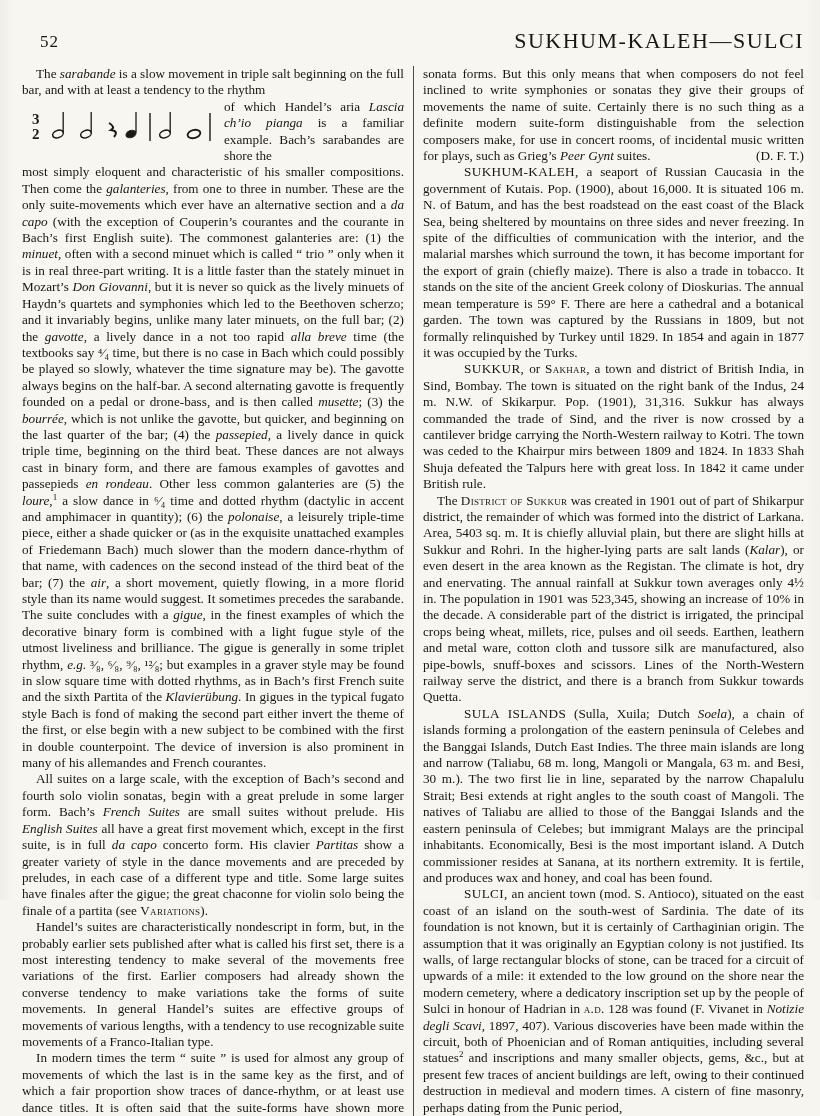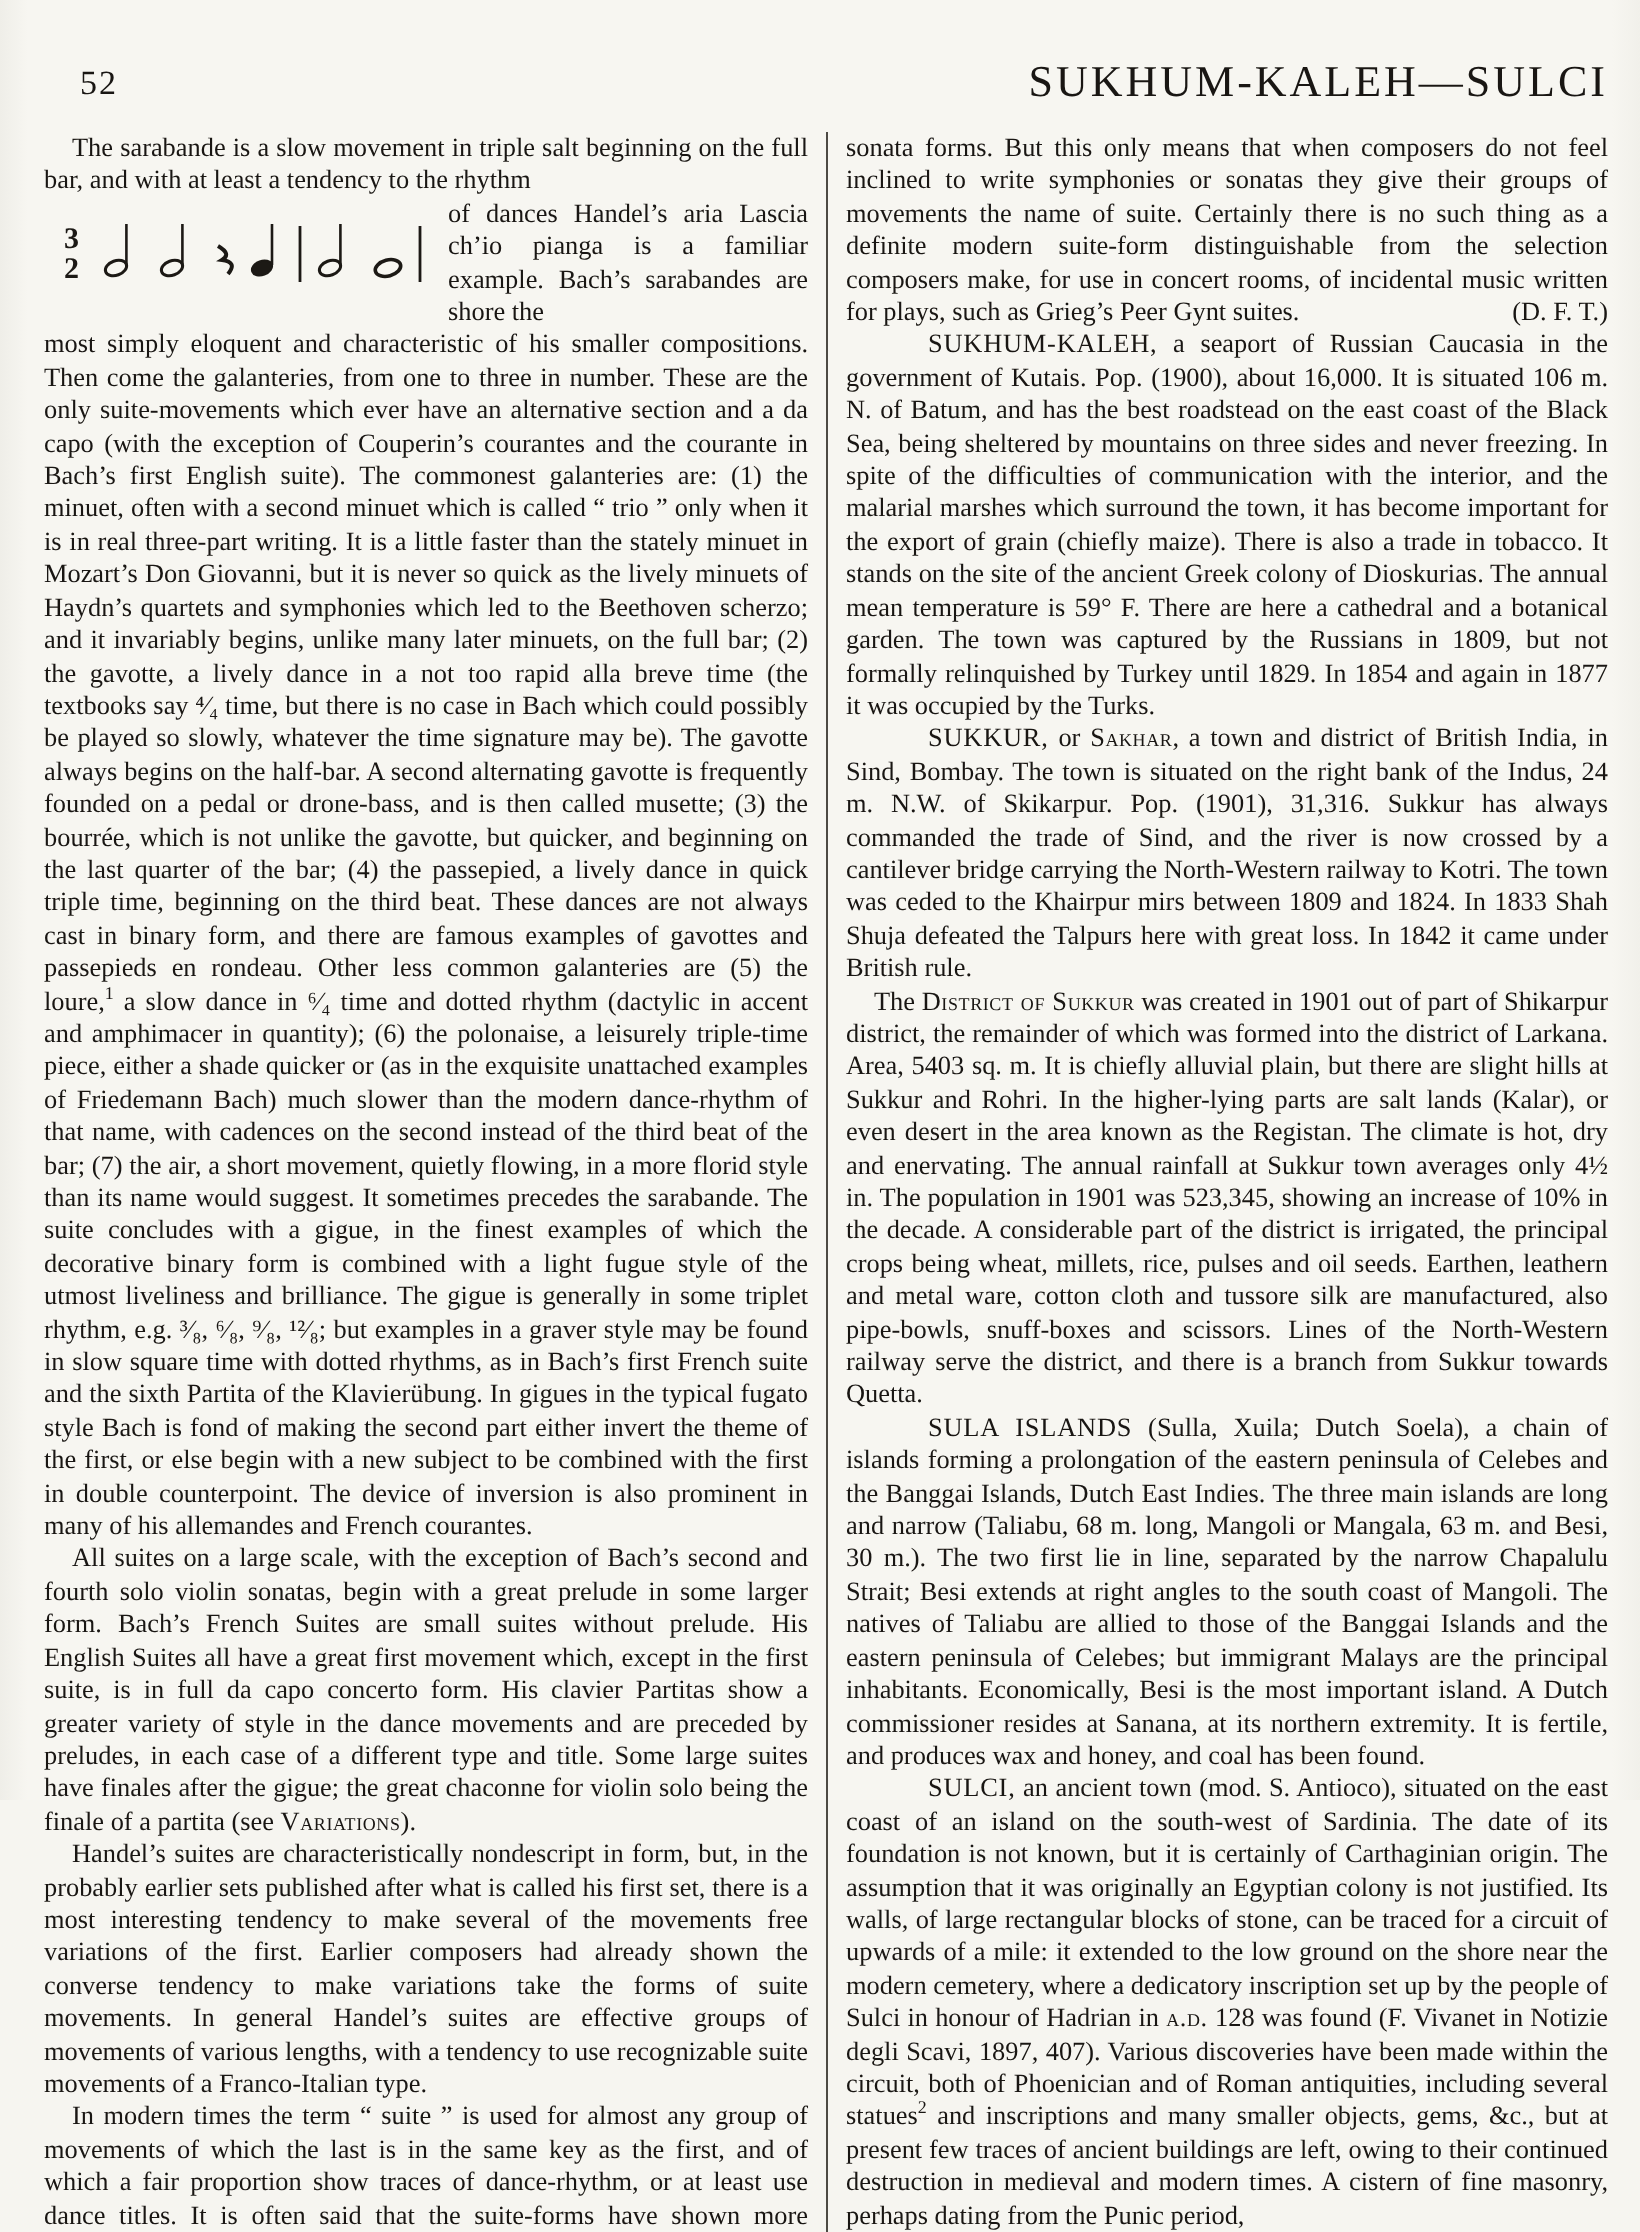--- a/index.html
+++ b/index.html
@@ -37,21 +37,21 @@
     font-size:13.2px;
     line-height:16.4px;
   }
   .col-left{padding-right:9px;}
   .col-right{border-left:1.5px solid #4d4a44;padding-left:9px;}
   p.para{margin:0;text-indent:14px;}
   p.cont{margin:0;text-indent:0;}
   .music-row{display:flex;align-items:flex-start;}
   .music-fig{width:196px;flex-shrink:0;padding:2px 4px 0 2px;}
   .music-text{flex:1;text-align:justify;}
-  .s-i{}
+  .s-i{font-style:italic;}
   .s-b{font-weight:normal;letter-spacing:.4px;margin-left:27px;}
   .s-sc{font-variant:small-caps;letter-spacing:.3px;}
   .s-sup{vertical-align:super;font-size:0.68em;line-height:0;}
   .s-sig{float:right;}
   svg .ink{stroke:#1c1915;}
 </style>
 </head>
 <body>
 
 <div class="page">
@@ -99,21 +99,21 @@
               <line x1="146.2" y1="31.5" x2="146.2" y2="11" class="ink" stroke-width="1.3"></line>
             </g>
 
             <g>
               <ellipse cx="170" cy="33" rx="6.5" ry="4" transform="rotate(-15 170 33)" fill="none" class="ink" stroke-width="1.8"></ellipse>
             </g>
 
             <line x1="186" y1="12" x2="186" y2="40" class="ink" stroke-width="1.4"></line>
           </svg>
         </div>
-        <p class="cont music-text"><span>of dances Handel’s aria </span><span class="s-i">Lascia ch’io pianga</span><span> is a familiar example. Bach’s sarabandes are shore the</span></p>
+        <p class="cont music-text"><span>of which Handel’s aria </span><span class="s-i">Lascia ch’io pianga</span><span> is a familiar example. Bach’s sarabandes are shore the</span></p>
       </div>
 
       <p class="cont"><span>most simply eloquent and characteristic of his smaller compositions.  Then come the </span><span class="s-i">galanteries</span><span>, from one to three in number.  These are the only suite-movements which ever have an alternative section and a </span><span class="s-i">da capo</span><span> (with the exception of Couperin’s courantes and the courante in Bach’s first English suite).  The commonest galanteries are: (1) the </span><span class="s-i">minuet</span><span>, often with a second minuet which is called “ trio ” only when it is in real three-part writing.  It is a little faster than the stately minuet in Mozart’s </span><span class="s-i">Don Giovanni</span><span>, but it is never so quick as the lively minuets of Haydn’s quartets and symphonies which led to the Beethoven scherzo; and it invariably begins, unlike many later minuets, on the full bar; (2) the </span><span class="s-i">gavotte</span><span>, a lively dance in a not too rapid </span><span class="s-i">alla breve</span><span> time (the textbooks say ⁴⁄₄ time, but there is no case in Bach which could possibly be played so slowly, whatever the time signature may be).  The gavotte always begins on the half-bar.  A second alternating gavotte is frequently founded on a pedal or drone-bass, and is then called </span><span class="s-i">musette</span><span>; (3) the </span><span class="s-i">bourrée</span><span>, which is not unlike the gavotte, but quicker, and beginning on the last quarter of the bar; (4) the </span><span class="s-i">passepied</span><span>, a lively dance in quick triple time, beginning on the third beat.  These dances are not always cast in binary form, and there are famous examples of gavottes and passepieds </span><span class="s-i">en rondeau</span><span>.  Other less common galanteries are (5) the </span><span class="s-i">loure</span><span>,</span><span class="s-sup">1</span><span> a slow dance in ⁶⁄₄ time and dotted rhythm (dactylic in accent and amphimacer in quantity); (6) the </span><span class="s-i">polonaise</span><span>, a leisurely triple-time piece, either a shade quicker or (as in the exquisite unattached examples of Friedemann Bach) much slower than the modern dance-rhythm of that name, with cadences on the second instead of the third beat of the bar; (7) the </span><span class="s-i">air</span><span>, a short movement, quietly flowing, in a more florid style than its name would suggest.  It sometimes precedes the sarabande.  The suite concludes with a </span><span class="s-i">gigue</span><span>, in the finest examples of which the decorative binary form is combined with a light fugue style of the utmost liveliness and brilliance.  The gigue is generally in some triplet rhythm, </span><span class="s-i">e.g.</span><span> ³⁄₈, ⁶⁄₈, ⁹⁄₈, ¹²⁄₈; but examples in a graver style may be found in slow square time with dotted rhythms, as in Bach’s first French suite and the sixth Partita of the </span><span class="s-i">Klavierübung</span><span>.  In gigues in the typical fugato style Bach is fond of making the second part either invert the theme of the first, or else begin with a new subject to be combined with the first in double counterpoint.  The device of inversion is also prominent in many of his allemandes and French courantes.</span></p>
       <p class="para"><span>All suites on a large scale, with the exception of Bach’s second and fourth solo violin sonatas, begin with a great prelude in some larger form.  Bach’s </span><span class="s-i">French Suites</span><span> are small suites without prelude.  His </span><span class="s-i">English Suites</span><span> all have a great first movement which, except in the first suite, is in full </span><span class="s-i">da capo</span><span> concerto form. His clavier </span><span class="s-i">Partitas</span><span> show a greater variety of style in the dance movements and are preceded by preludes, in each case of a different type and title.  Some large suites have finales after the gigue; the great chaconne for violin solo being the finale of a partita (see </span><span class="s-sc">Variations</span><span>).</span></p>
       <p class="para"><span>Handel’s suites are characteristically nondescript in form, but, in the probably earlier sets published after what is called his first set, there is a most interesting tendency to make several of the movements free variations of the first.  Earlier composers had already shown the converse tendency to make variations take the forms of suite movements.  In general Handel’s suites are effective groups of movements of various lengths, with a tendency to use recognizable suite movements of a Franco-Italian type.</span></p>
       <p class="para"><span>In modern times the term “ suite ” is used for almost any group of movements of which the last is in the same key as the first, and of which a fair proportion show traces of dance-rhythm, or at least use dance titles.  It is often said that the suite-forms have shown more vitality under modern conditions than the classical</span></p>
 
     </div>
 
     <div class="col col-right">

